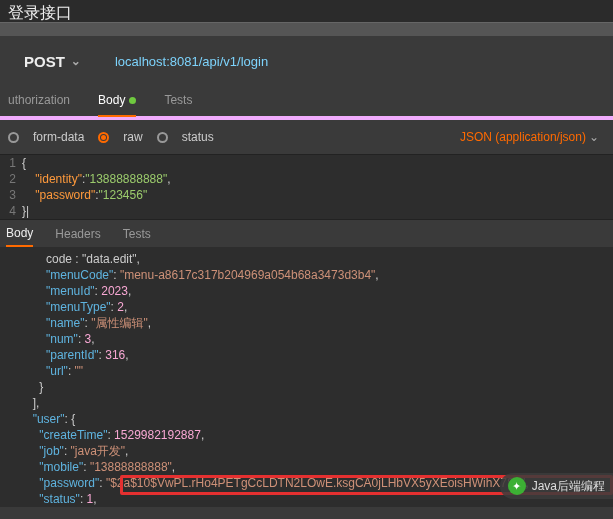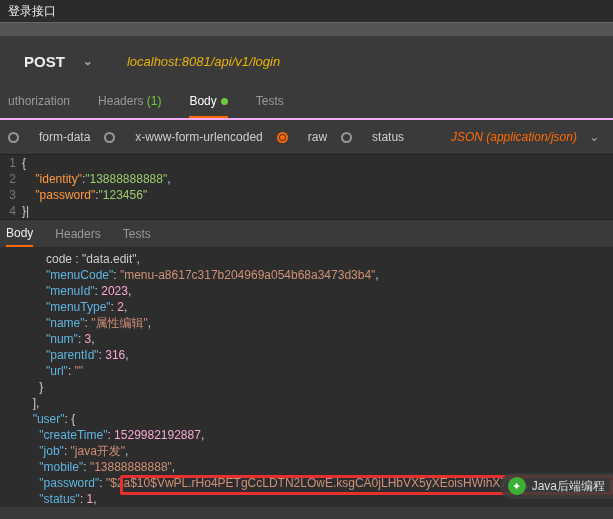--- a/index.html
+++ b/index.html
@@ -1,33 +1,33 @@
 <!DOCTYPE html>
 <html><head>
 <meta charset="utf-8">
 <style>
 * { margin:0; padding:0; box-sizing:border-box; font-family:"Microsoft YaHei",Arial,sans-serif; }
 body { background:#3a3a3a; color:#ccc; font-size:12px; width:613px; height:519px; overflow:hidden; position:relative; }
-.titlebar { background:#2b2b2b; height:22px; padding:3px 8px; font-size:12px; color:#eee; }
+.titlebar { background:#2b2b2b; height:22px; padding:3px 8px; font-size:16px; color:#eee; }
 .reqbar { background:#555; height:14px; border-top:1px solid #666; }
 .reqrow { display:flex; align-items:center; height:50px; padding:0 10px; background:#3a3a3a; }
-.method { background:#3a3a3a; border:none; color:#eee; font-size:15px; font-weight:bold; padding:10px 14px; display:flex; align-items:center; gap:18px; }
+.method { background:#3a3a3a; border:none; color:#eee; font-size:15px; font-weight:bold; padding:10px 14px; display:flex; align-items:center; gap:6px; }
 .chev { font-size:12px; color:#aaa; }
-.url { flex:1; background:#3a3a3a; border:none; color:#eab308; font-size:13px; padding:10px 20px; outline:none;font-style:italic; }
-.tabs { display:flex; gap:28px; padding:0 8px; border-bottom:2px solid #f0abfc; height:34px; align-items:center; }
+.url { flex:1; background:#3a3a3a; border:none; color:#7dd3fc; font-size:13px; padding:10px 20px; outline:none; }
+.tabs { display:flex; gap:28px; padding:0 8px; border-bottom:4px solid #f0abfc; height:34px; align-items:center; }
 .tab { color:#999; font-size:12px; cursor:pointer; padding:8px 0; border-bottom:2px solid transparent; }
 .tab.active { color:#fff; border-bottom:2px solid #ff6a00; }
 .tab .cnt { color:#6fc93f; }
 .dot { display:inline-block; width:7px; height:7px; border-radius:50%; background:#6fc93f; margin-left:4px; vertical-align:middle; }
 .bodyopts { display:flex; align-items:center; gap:14px; padding:10px 8px; font-size:12px; }
-.radio { display:flex; align-items:center; gap:20px; color:#ccc; }
+.radio { display:flex; align-items:center; gap:14px; color:#ccc; }
 .rd { width:11px; height:11px; border-radius:50%; border:2px solid #999; display:inline-block; position:relative; }
 .rd.sel { border-color:#ff6a00; }
 .rd.sel::after { content:""; position:absolute; inset:1px; background:#ff6a00; border-radius:50%; }
-.ctype { color:#ff6a00; font-size:12px; margin-left:auto; margin-right:6px; display:flex; align-items:center; gap:12px;font-style:italic; }
+.ctype { color:#ff6a00; font-size:12px; margin-left:auto; margin-right:6px; display:flex; align-items:center; gap:3px; }
 .editor { background:#2d2d2d; font-family:Consolas,monospace; font-size:12px; line-height:16px; border-top:1px solid #222; }
 .line { display:flex; }
 .gut { width:22px; text-align:right; color:#777; padding-right:6px; user-select:none; background:#2d2d2d; }
 .code { flex:1; white-space:pre; color:#ccc; } .k { color:#ff9a3c; } .s { color:#9bcb6c; }
 .resptabs { display:flex; gap:22px; padding:0 6px; height:28px; align-items:center; background:#3a3a3a; border-top:1px solid #222; }
 .resptab { color:#999; font-size:12px; cursor:pointer; padding:5px 0; }
 .resptab.active { color:#eee; border-bottom:2px solid #ff6a00; }
 .resp { background:#2d2d2d; font-family:Consolas,monospace; font-size:12px; line-height:16px; padding:4px 0 4px 26px; height:260px; overflow:hidden; }
 .resp div { white-space:pre; }
 .rk { color:#5fb4e0; } .rs { color:#ce9178; } .rn { color:#f9a8d4; } .rp { color:#ccc; }
@@ -44,33 +44,28 @@
 <div class="reqrow">
   <div class="method">
     <span>POST</span>
     <span class="chev">⌄</span>
   </div>
   <input class="url" value="localhost:8081/api/v1/login" style="">
 </div>
 
 <div class="tabs">
   <div class="tab">uthorization</div>
-  <div class="tab"><span>Headers</span> <span class="cnt">(1)</span></div>
   <div class="tab active"><span>Body</span><span class="dot"></span></div>
   <div class="tab">Tests</div>
 </div>
 
 <div class="bodyopts">
   <label class="radio">
       <span class="rd"></span>
       <span>form-data</span>
-    </label>
-  <label class="radio">
-      <span class="rd"></span>
-      <span>x-www-form-urlencoded</span>
     </label>
   <label class="radio">
       <span class="rd sel"></span>
       <span>raw</span>
     </label>
   <label class="radio">
       <span class="rd"></span>
       <span>status</span>
     </label>
   <div class="ctype">

